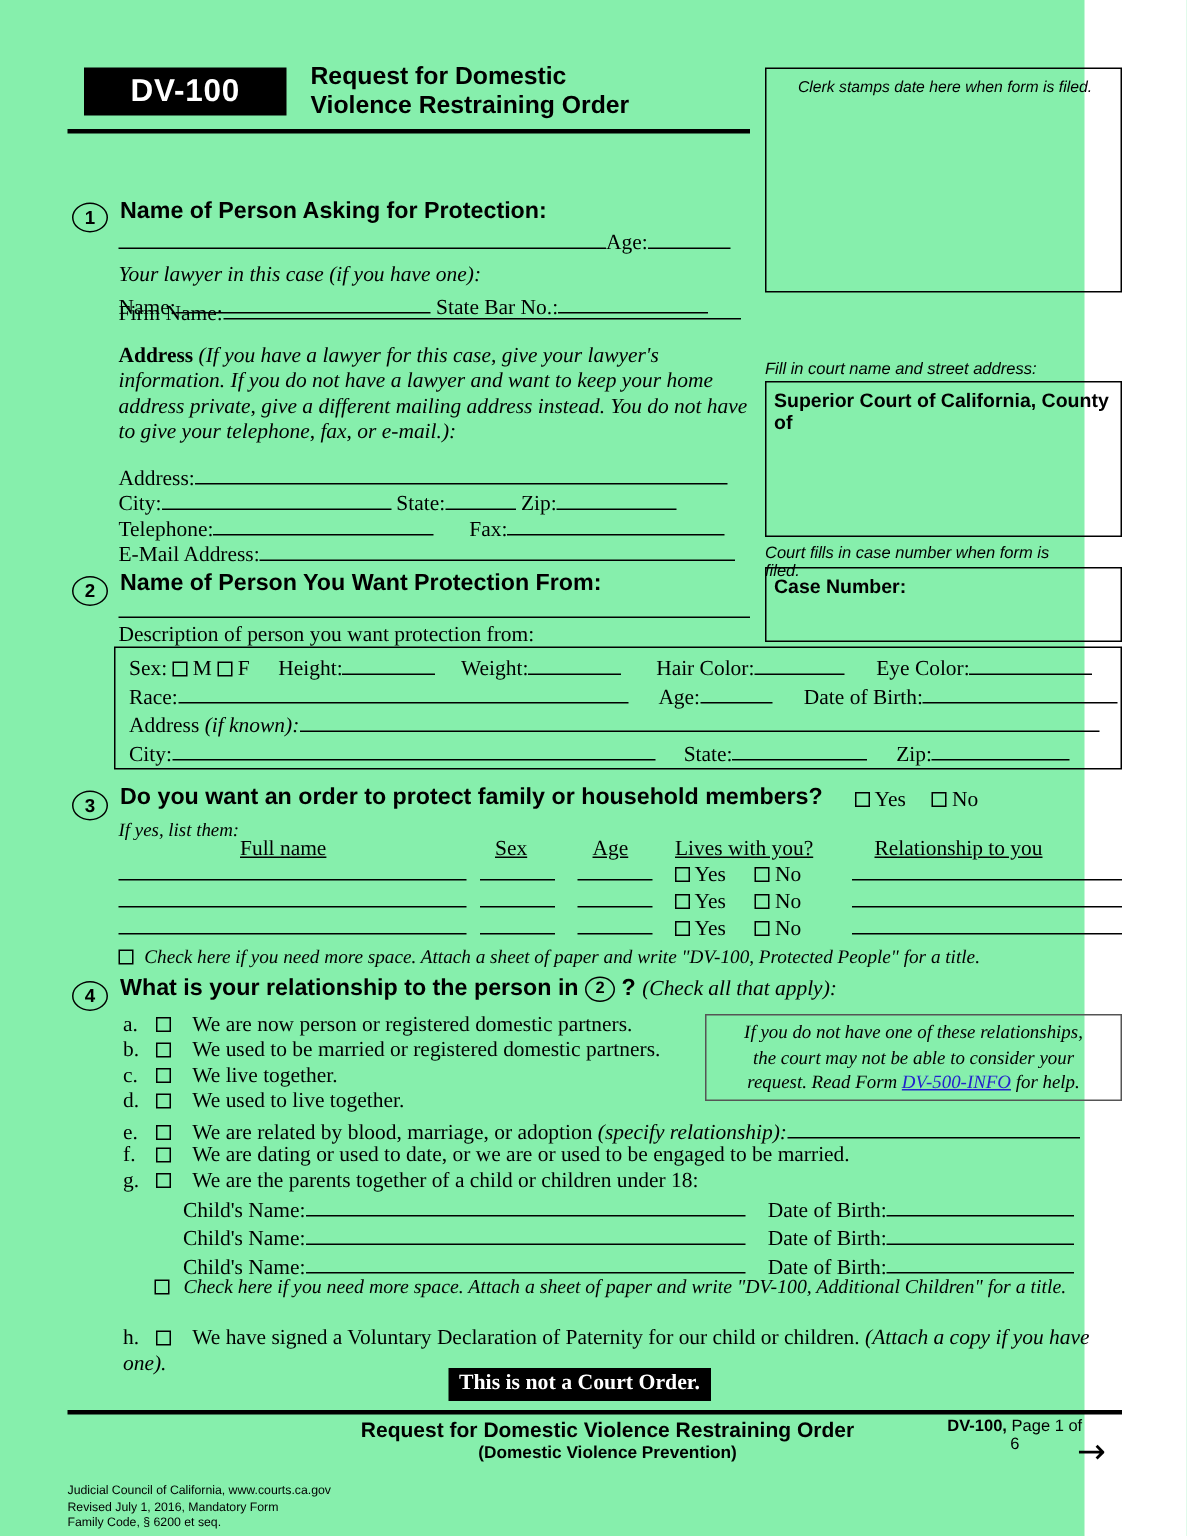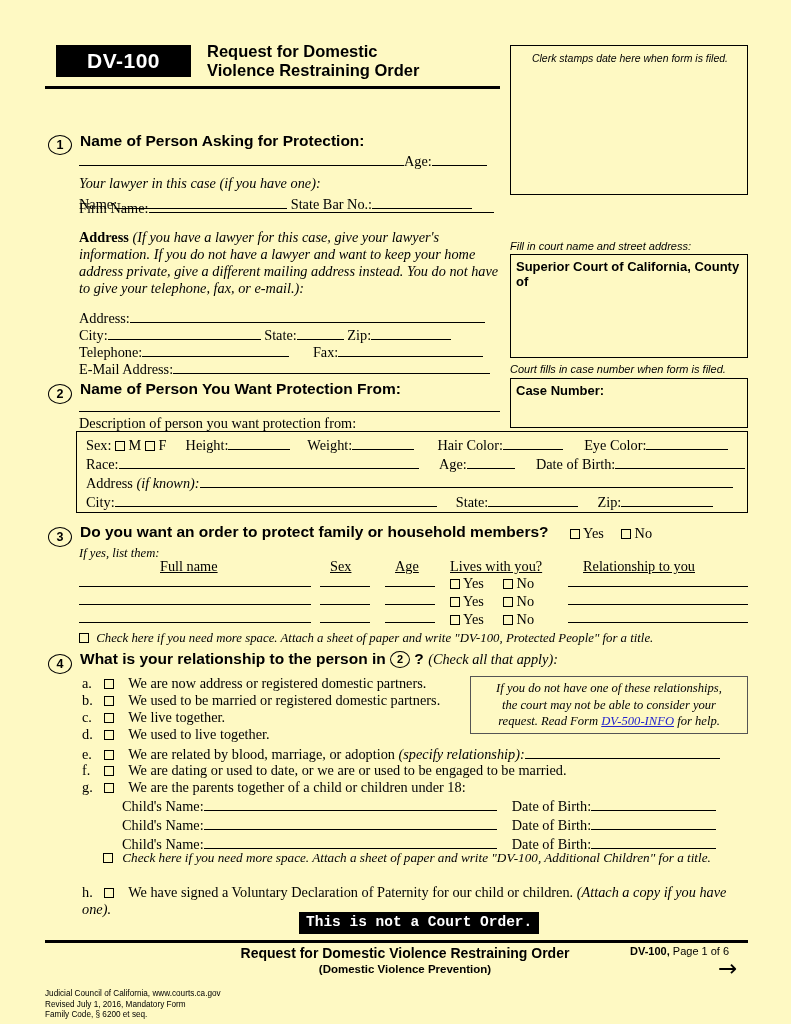--- a/index.html
+++ b/index.html
@@ -11,23 +11,23 @@
     width: 791px;
     height: 1024px;
     position: relative;
     font-family: "Liberation Serif", serif;
     color: #000;
     overflow: hidden;
   }
   .page {
     position: absolute;
     left: 0; top: 0;
-    width: 791px;
+    width: 723px;
     height: 1024px;
-    background: #fef9c3;
+    background: #86efac;
   }
 
   
   .ital { font-style: italic; }
   .bold { font-weight: bold; }
   .line {
     border-bottom: 1px solid #000;
     display: inline-block;
     vertical-align: baseline;
     height: 0.92em;
@@ -198,21 +198,21 @@
     text-decoration: underline;
     font-style: italic;
   }
 
   
   #not-court-order {
     position: absolute;
     left: 299px; top: 912px;
     background: #000;
     color: #fff;
-    font-family: Liberation Mono, monospace;
+    font-family: Liberation Serif, serif;
     font-weight: bold;
     font-size: 14.5px;
     padding: 2px 7px 3px 7px;
     line-height: 17px;
   }
 
   
   #footer-rule {
     position: absolute;
     left: 45px; top: 940px;
@@ -434,21 +434,21 @@
 
   <div id="relationship-callout">
     <div>If you do not have one of these relationships,</div>
     <div>the court may not be able to consider your</div>
     <div><span>request. Read Form </span><span class="doclink">DV-500-INFO</span><span> for help.</span></div>
   </div>
 
   <div class="bt" style="left:82px; top:675px;">
     <span style="display:inline-block;width:18px;">a.</span>
     <span class="cb"></span>
-    <span style="margin-left:11px;">We are now address or registered domestic partners.</span>
+    <span style="margin-left:11px;">We are now person or registered domestic partners.</span>
   </div>
   <div class="bt" style="left:82px; top:692px;">
     <span style="display:inline-block;width:18px;">b.</span>
     <span class="cb"></span>
     <span style="margin-left:11px;">We used to be married or registered domestic partners.</span>
   </div>
   <div class="bt" style="left:82px; top:709px;">
     <span style="display:inline-block;width:18px;">c.</span>
     <span class="cb"></span>
     <span style="margin-left:11px;">We live together.</span>

